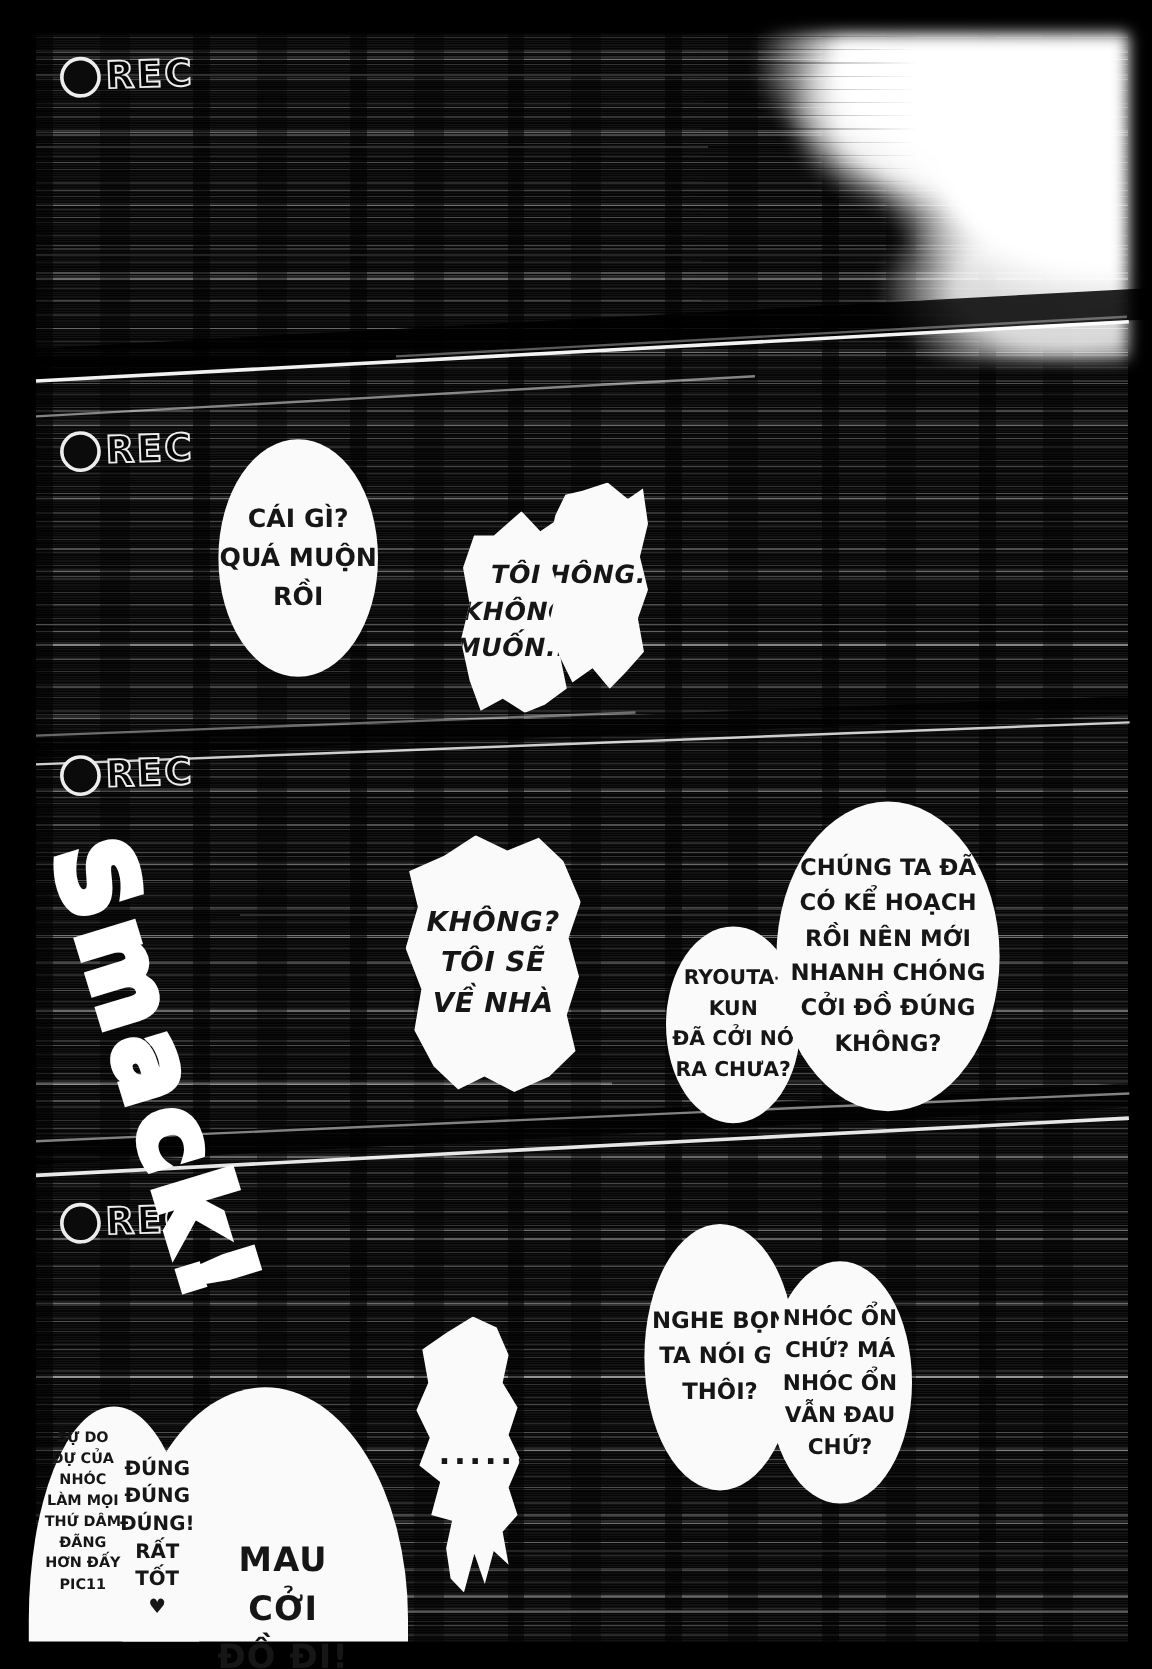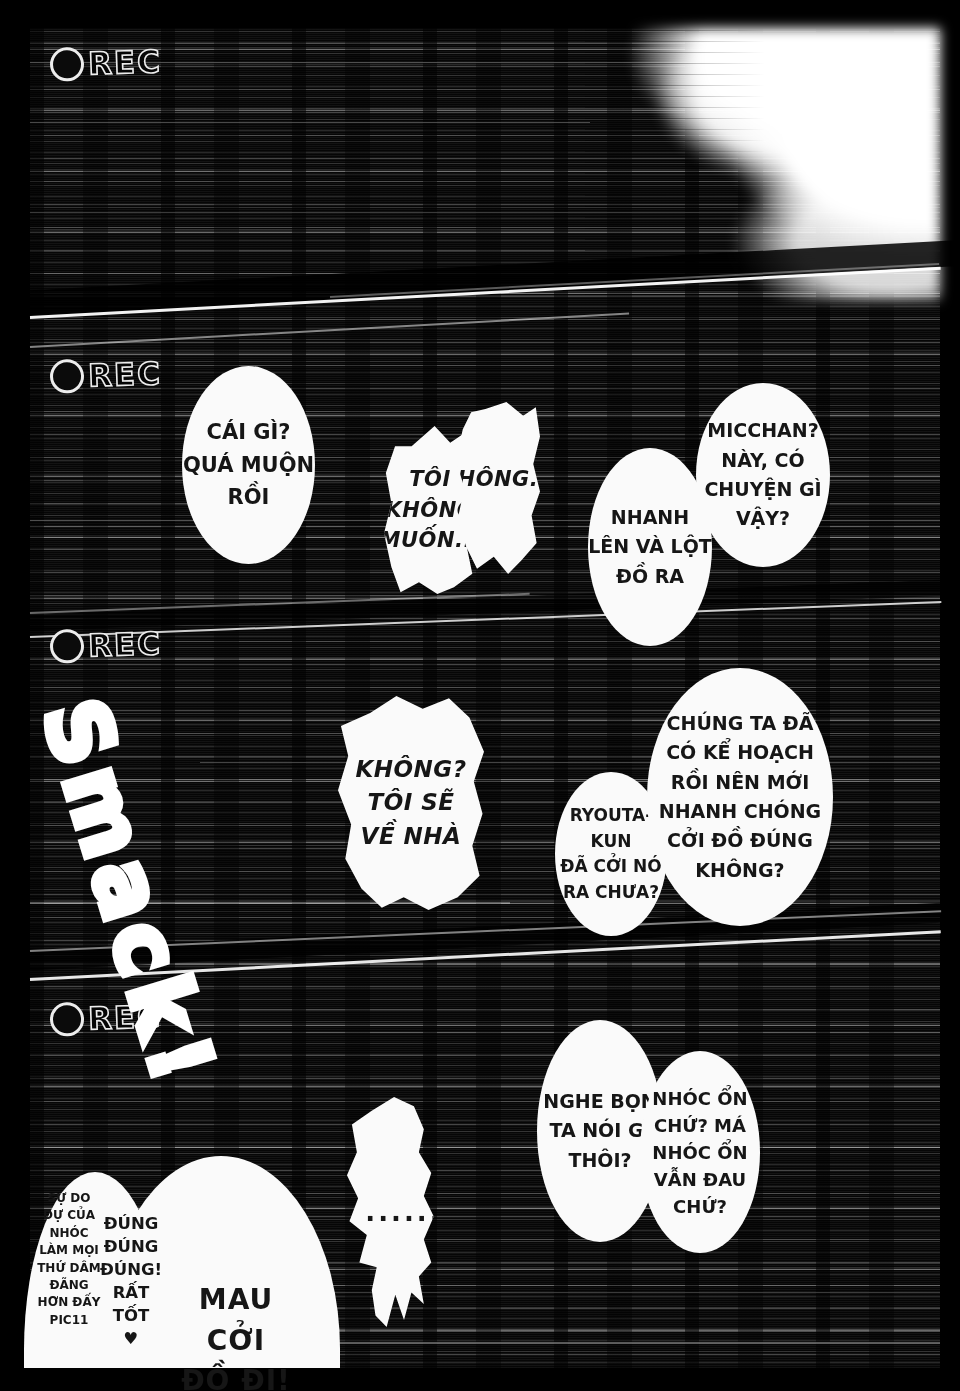--- a/index.html
+++ b/index.html
@@ -112,31 +112,20 @@
 RỒI</span>
   </div>
   <div class="bubble spiky1 heavy" style="left:384px;top:426px;width:92px;height:168px;">
     <span class="btxt">TÔI
 KHÔNG
 MUỐN...</span>
   </div>
   <div class="bubble spiky2 heavy" style="left:456px;top:402px;width:84px;height:172px;align-items:flex-start;">
     <span class="btxt" style="padding-top:62px;">KHÔNG...</span>
   </div>
-  <div class="bubble ellipse fs19" style="left:588px;top:448px;width:124px;height:198px;">
-    <span class="btxt">NHANH
-LÊN VÀ LỘT
-ĐỒ RA</span>
-  </div>
-  <div class="bubble ellipse fs19" style="left:696px;top:383px;width:134px;height:184px;">
-    <span class="btxt">MICCHAN?
-NÀY, CÓ
-CHUYỆN GÌ
-VẬY?</span>
-  </div>
 
   <div class="bubble spiky3 heavy" style="left:338px;top:696px;width:146px;height:214px;font-size:23px;">
     <span class="btxt">KHÔNG?
 TÔI SẼ
 VỀ NHÀ</span>
   </div>
   <div class="bubble ellipse fs17" style="left:555px;top:772px;width:112px;height:164px;">
     <span class="btxt">RYOUTA-KUN
 ĐÃ CỞI NÓ
 RA CHƯA?</span>

